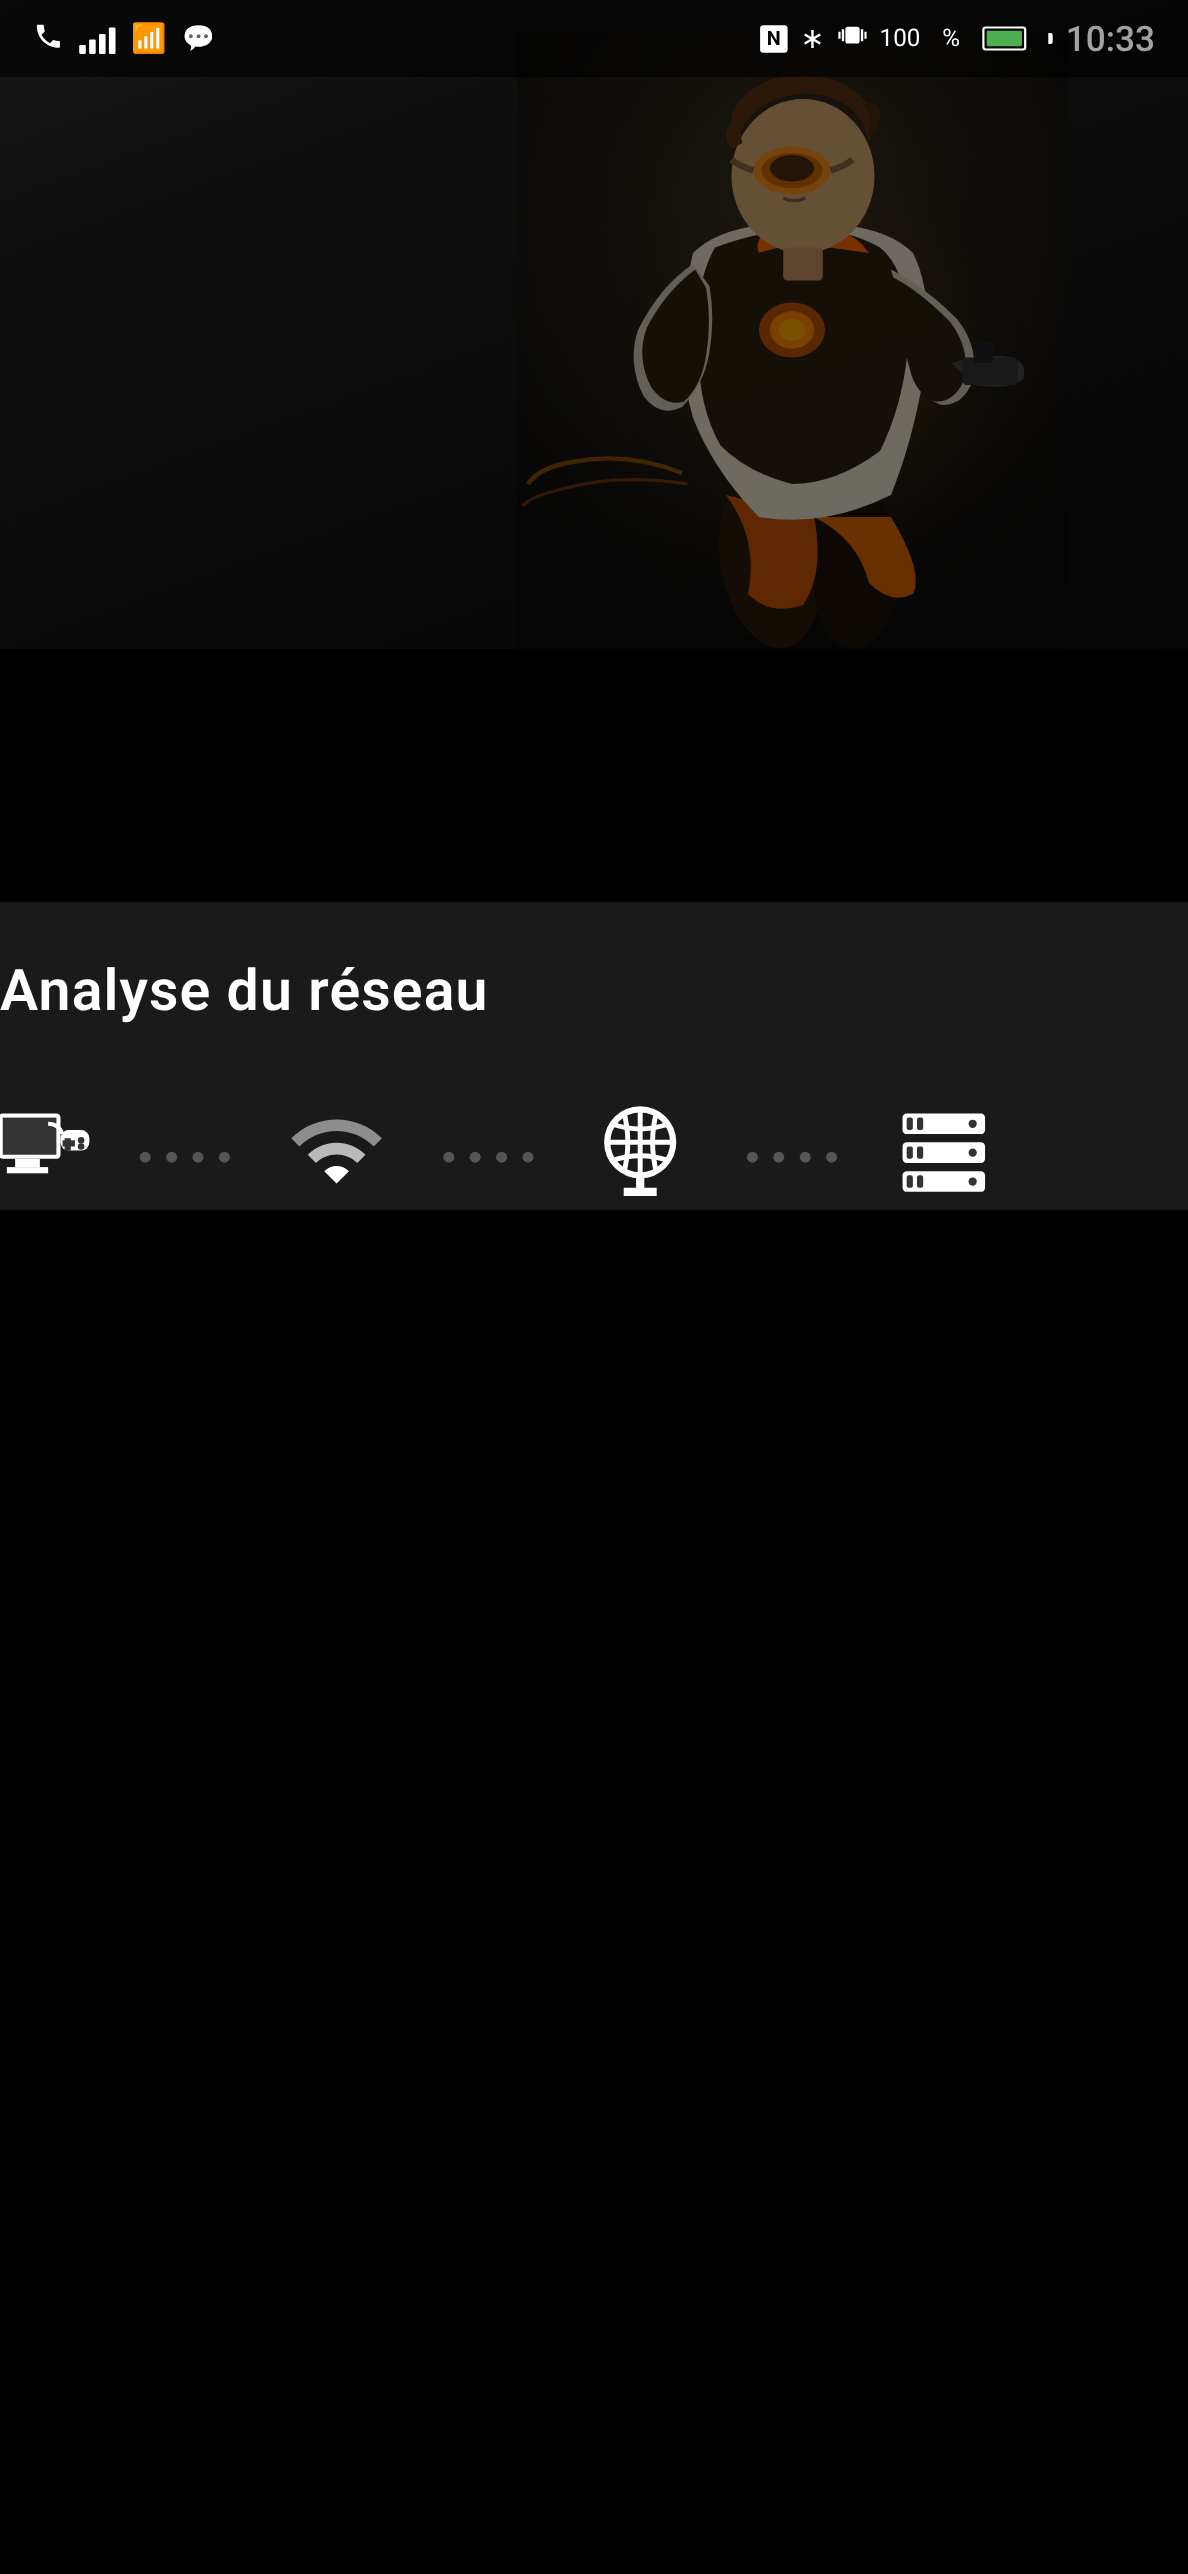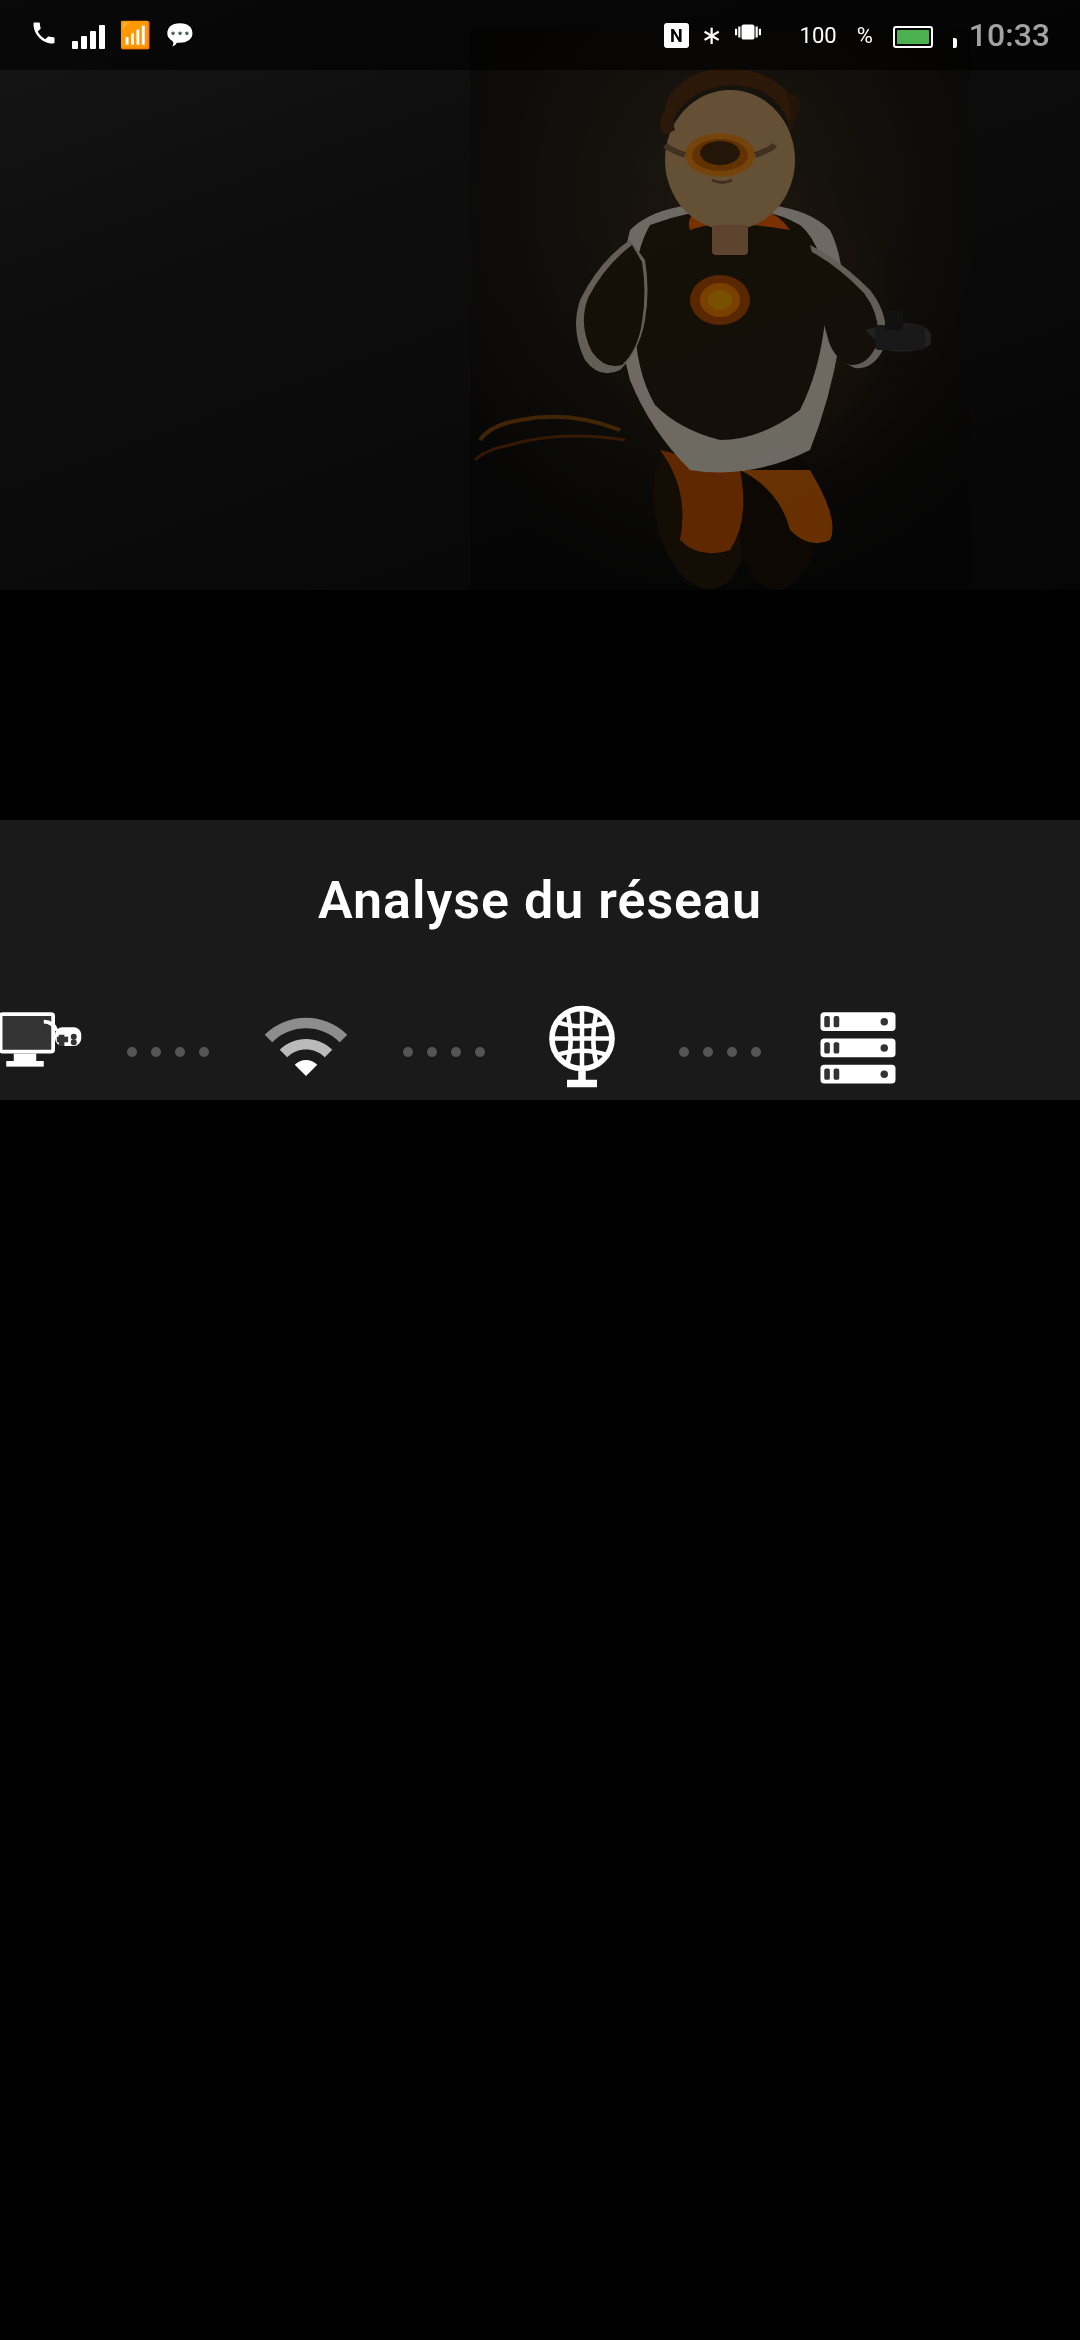--- a/index.html
+++ b/index.html
@@ -108,21 +108,20 @@
     .network-section {
       position: absolute;
       top: 820px;
       left: 0;
       width: 100%;
       background: #1a1a1a;
       padding: 50px 0 60px 0;
     }
 
     .network-title {
-      text-align: center;
       color: #fff;
       font-size: 52px;
       font-weight: 600;
       margin-bottom: 60px;
       letter-spacing: 1px;
     }
 
     
     .network-nodes {
       display: flex;
@@ -227,23 +226,22 @@
       color: black;
       font-size: 18px;
       font-weight: bold;
       padding: 2px 6px;
       border-radius: 3px;
     }
 
     
     .battery-container {
       display: flex;
-      align-items: flex-end;
+      align-items: center;
       gap: 20px;
-      margin-left: 27px;
     }
     .battery-body {
       width: 40px;
       height: 22px;
       border: 2px solid white;
       border-radius: 3px;
       position: relative;
       display: flex;
       align-items: center;
       padding: 2px;

